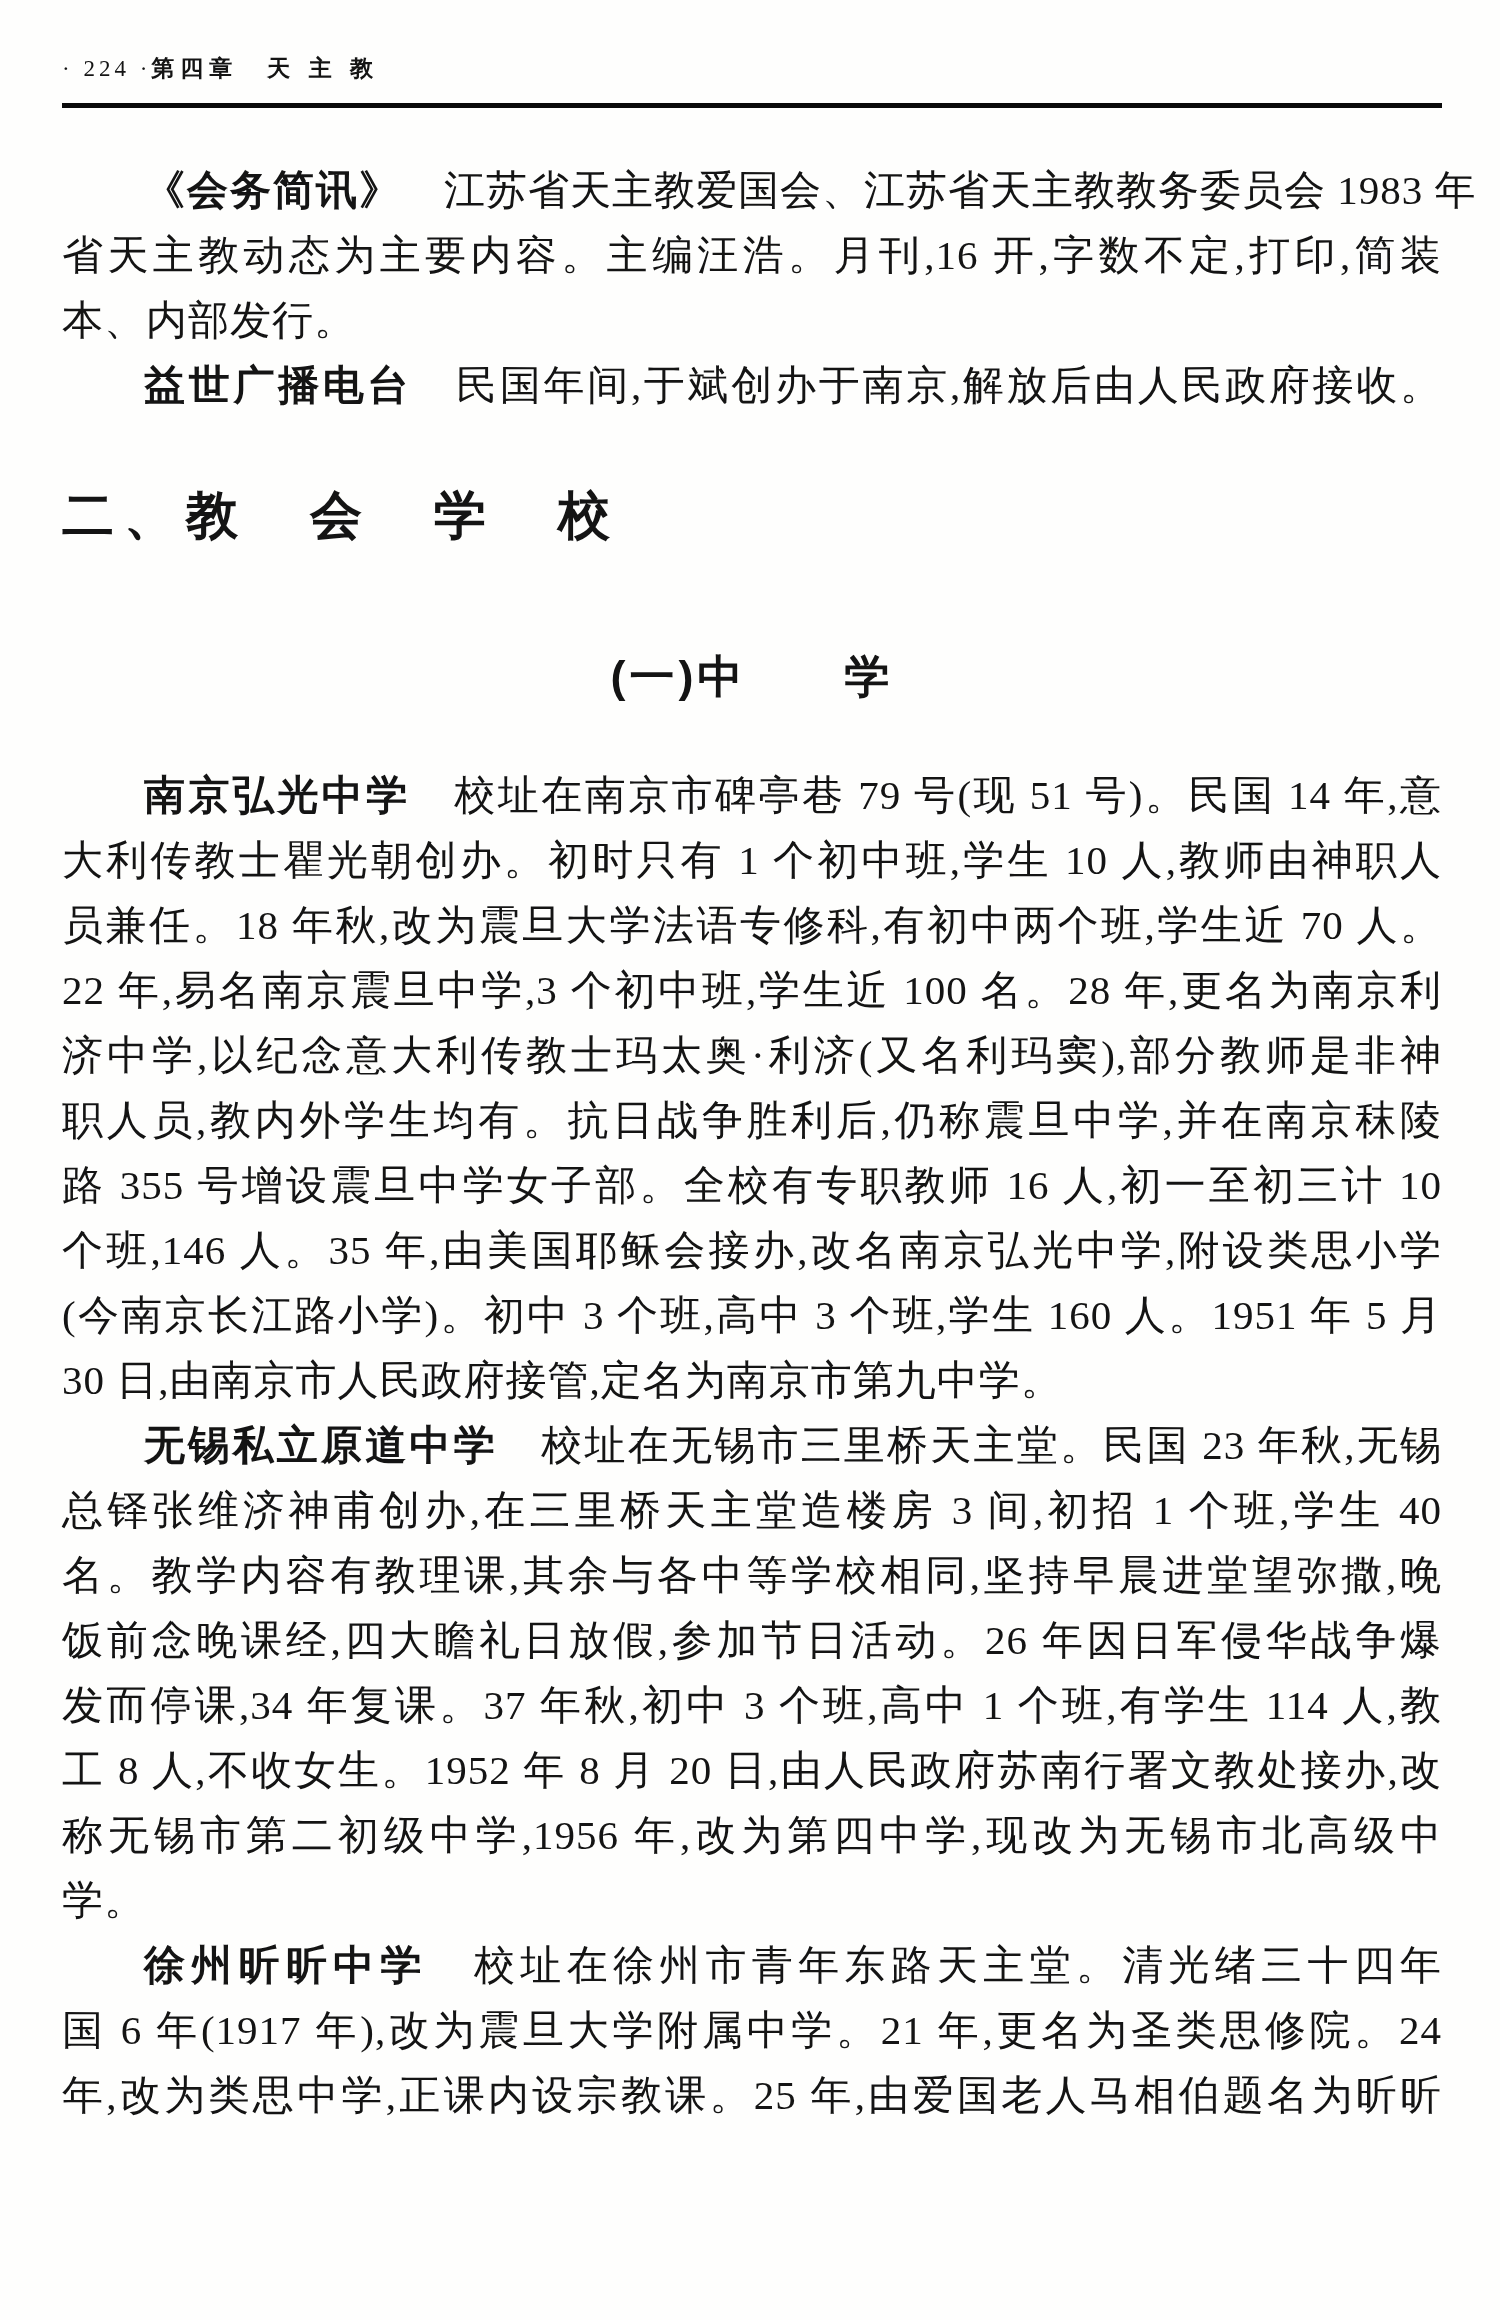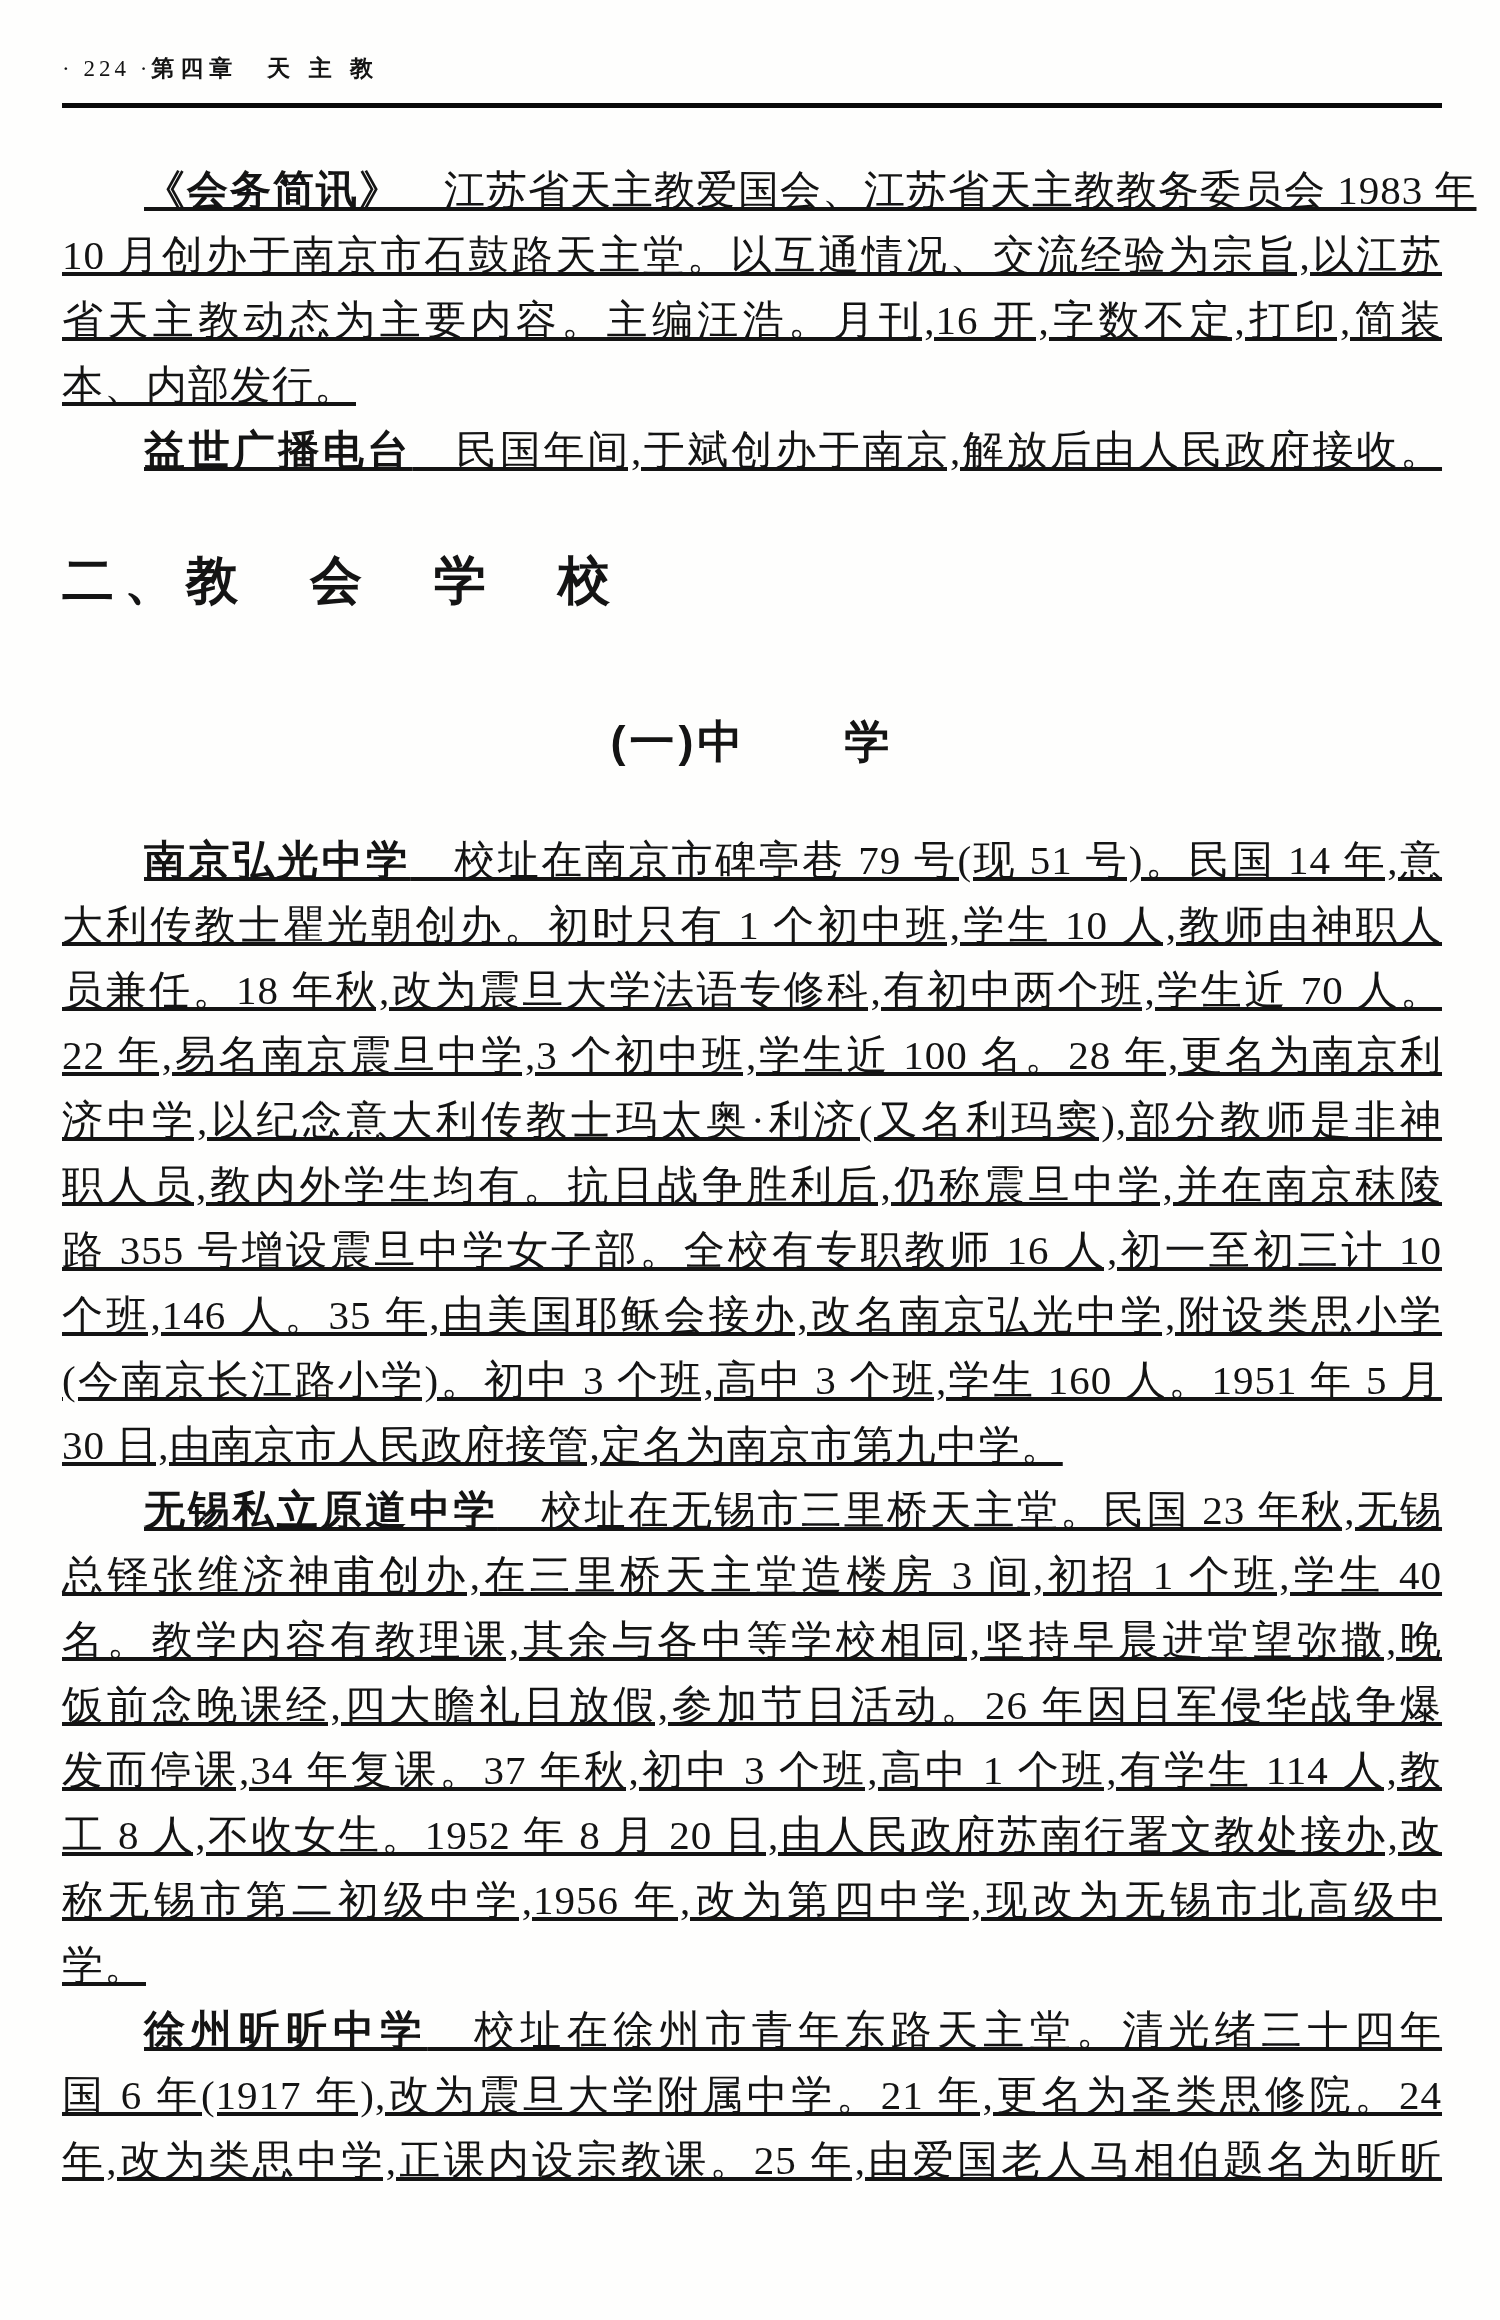--- a/index.html
+++ b/index.html
@@ -27,21 +27,20 @@
   }
   .rule{height:5px;background:#0a0a0a;margin-top:12px;}
   
   .para{margin:0;}
   .p1{margin-top:50px;}
   .ln{
     font-size:41px;line-height:65px;height:65px;
     letter-spacing:1px;
     text-align:justify;
     white-space:nowrap;
-    text-decoration:underline;
   }
   .j{text-align-last:justify;}
   .end{text-align-last:left;}
   .first{padding-left:82px;}
   .lead{
     font-family:"Liberation Sans", sans-serif;
     font-weight:bold;
     letter-spacing:2px;
   }
   
@@ -67,21 +66,20 @@
 <div class="page">
 
   <div class="hdr">
     <span class="pageno">· 224 ·</span>
     <span class="chapter">第四章　天 主 教</span>
   </div>
   <div class="rule"></div>
 
   <div class="para p1">
     <div class="ln first j"><span class="lead">《会务简讯》</span><span>　江苏省天主教爱国会、江苏省天主教教务委员会 1983 年</span></div>
-    <div class="ln j">10 月创办于南京市石鼓路天主堂。以互通情况、交流经验为宗旨,以江苏</div>
     <div class="ln j">省天主教动态为主要内容。主编汪浩。月刊,16 开,字数不定,打印,简装</div>
     <div class="ln end">本、内部发行。</div>
   </div>
 
   <div class="para">
     <div class="ln first j"><span class="lead">益世广播电台</span><span>　民国年间,于斌创办于南京,解放后由人民政府接收。</span></div>
   </div>
 
   <div class="h1">二、教　会　学　校</div>
   <div class="h2">(一)中　　学</div>

